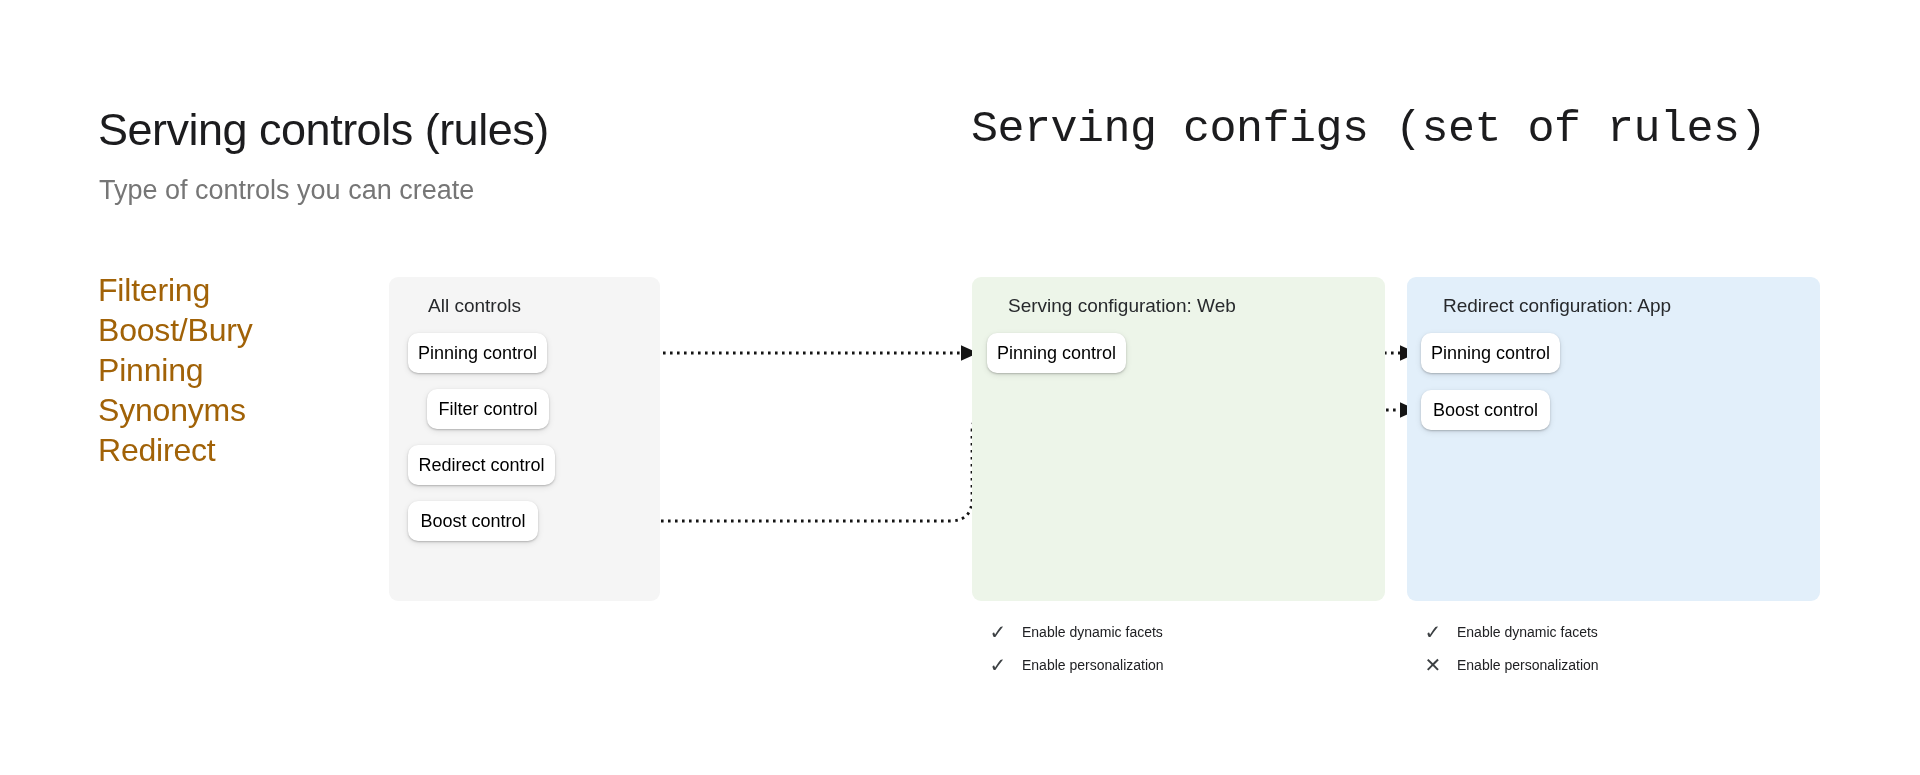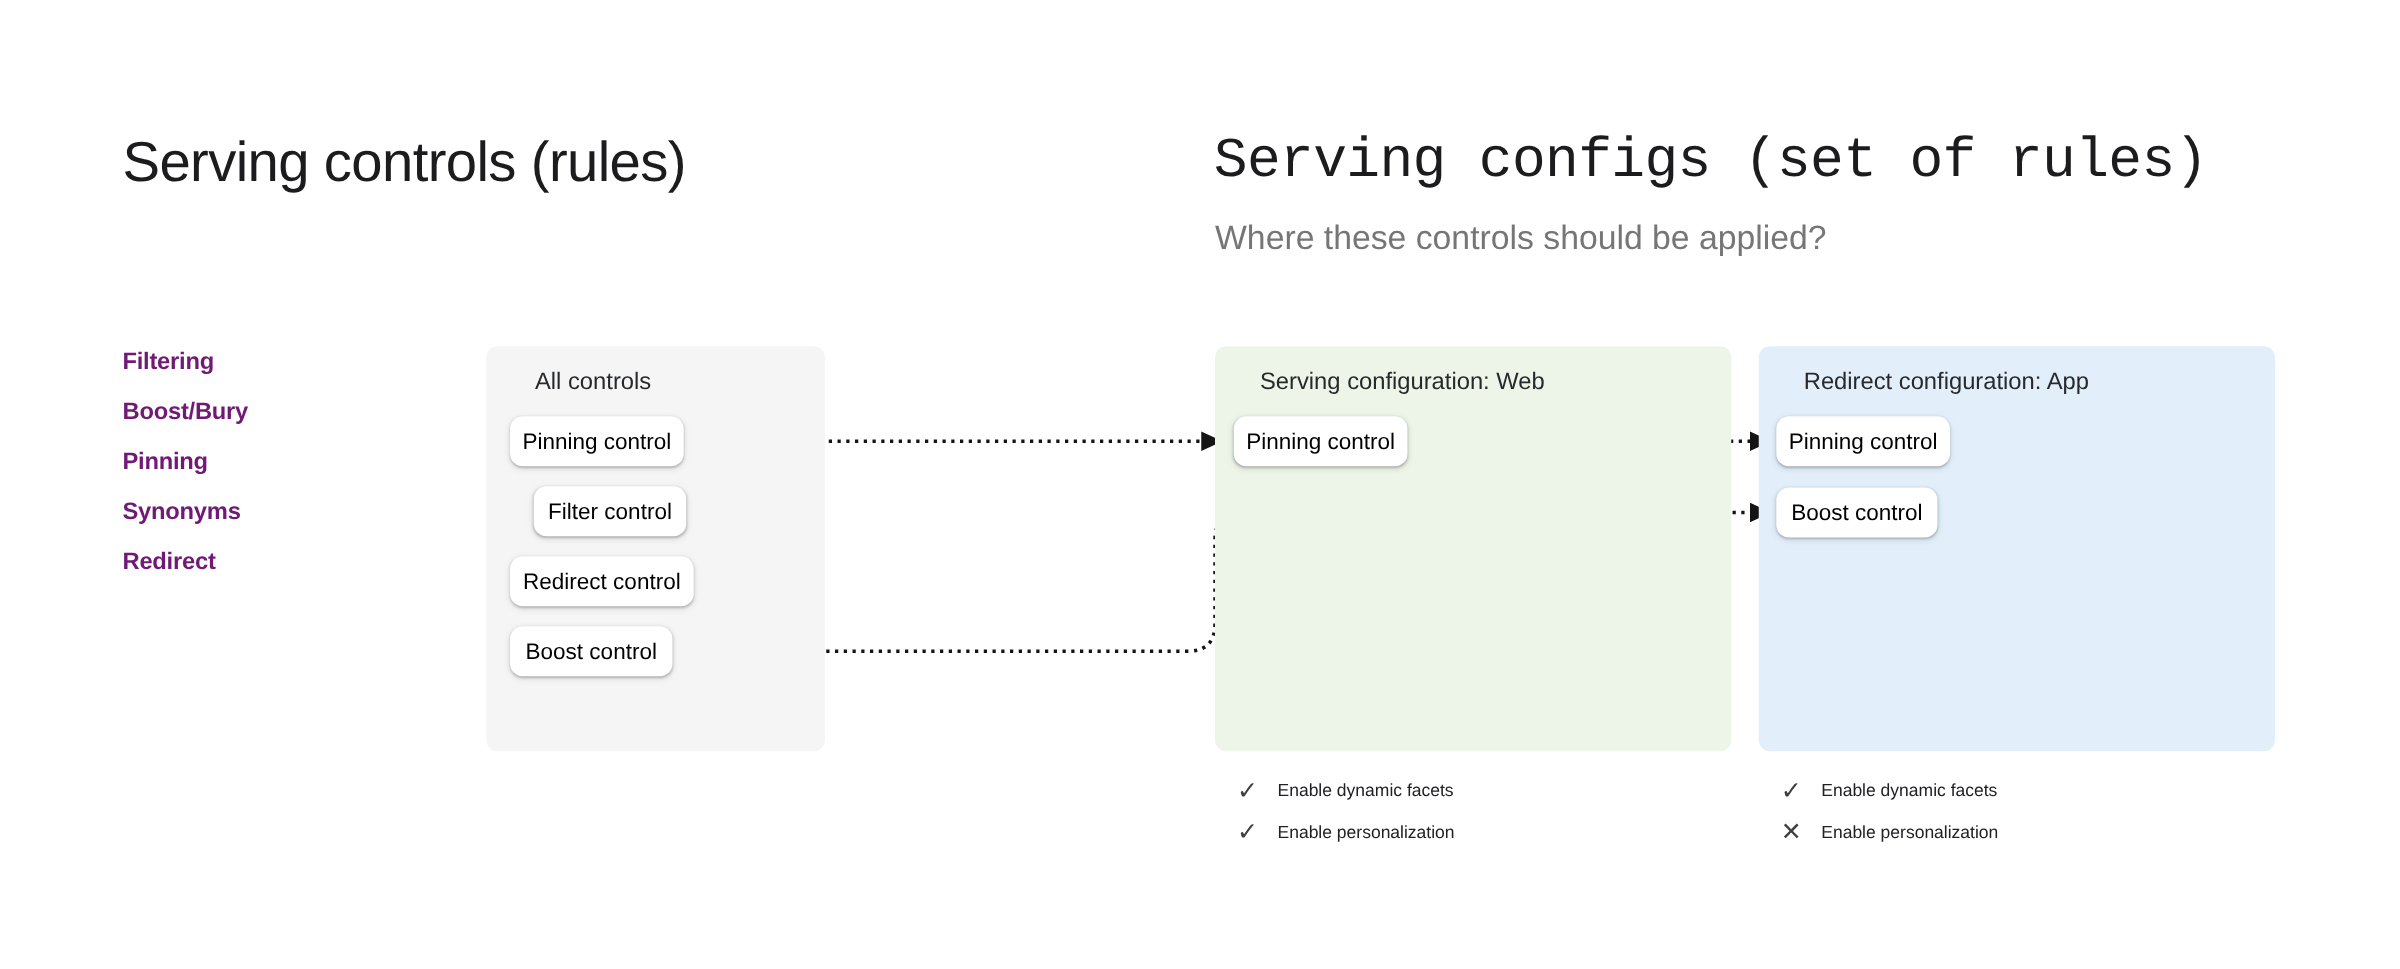--- a/index.html
+++ b/index.html
@@ -23,22 +23,22 @@
     position: absolute; top: 173px;
     font-size: 27px; line-height: 34px; font-weight: 400;
     color: #767676; white-space: nowrap;
   }
   .section-subtitle.left  { left: 99px; }
   .section-subtitle.right { left: 972px; }
 
   
   .type-list { position: absolute; left: 98px; top: 270px; list-style: none; }
   .type-list li {
-    height: 40px; line-height: 40px; font-size: 19px;
-    font-weight: 700; letter-spacing: -0.2px; color: #701a75; white-space: nowrap;
+    height: 40px; line-height: 40px; font-size: 32px;
+    font-weight: 400; letter-spacing: -0.2px; color: #a16207; white-space: nowrap;
   }
 
   
   .card { position: absolute; top: 277px; height: 324px; border-radius: 9px; }
   .card-all   { left: 389px;  width: 271px; background: #f5f5f5; }
   .card-web   { left: 972px;  width: 413px; background: #edf5e9; }
   .card-app   { left: 1407px; width: 413px; background: #e2effa; }
   .card-label {
     position: absolute; top: 296px; font-size: 19px; line-height: 20px;
     font-weight: 400; color: #27292c; white-space: nowrap; margin-left: 20px;
@@ -85,21 +85,21 @@
     </g>
     <g fill="#141414" stroke="none">
       <polygon points="978,353 961,345.2 961,360.8"></polygon>
       <polygon points="1417,353 1400,345.2 1400,360.8"></polygon>
       <polygon points="1417,410 1400,402.2 1400,417.8"></polygon>
     </g>
   </svg>
 
   <h1 class="section-title left">Serving controls (rules)</h1>
   <h1 class="section-title right">Serving configs (set of rules)</h1>
-  <p class="section-subtitle right">Where these controls should be applied?</p>
+  <p class="section-subtitle left">Type of controls you can create</p>
 
   <ul class="type-list">
     <li>Filtering</li>
     <li>Boost/Bury</li>
     <li>Pinning</li>
     <li>Synonyms</li>
     <li>Redirect</li>
   </ul>
 
   <div class="card card-all"></div>

